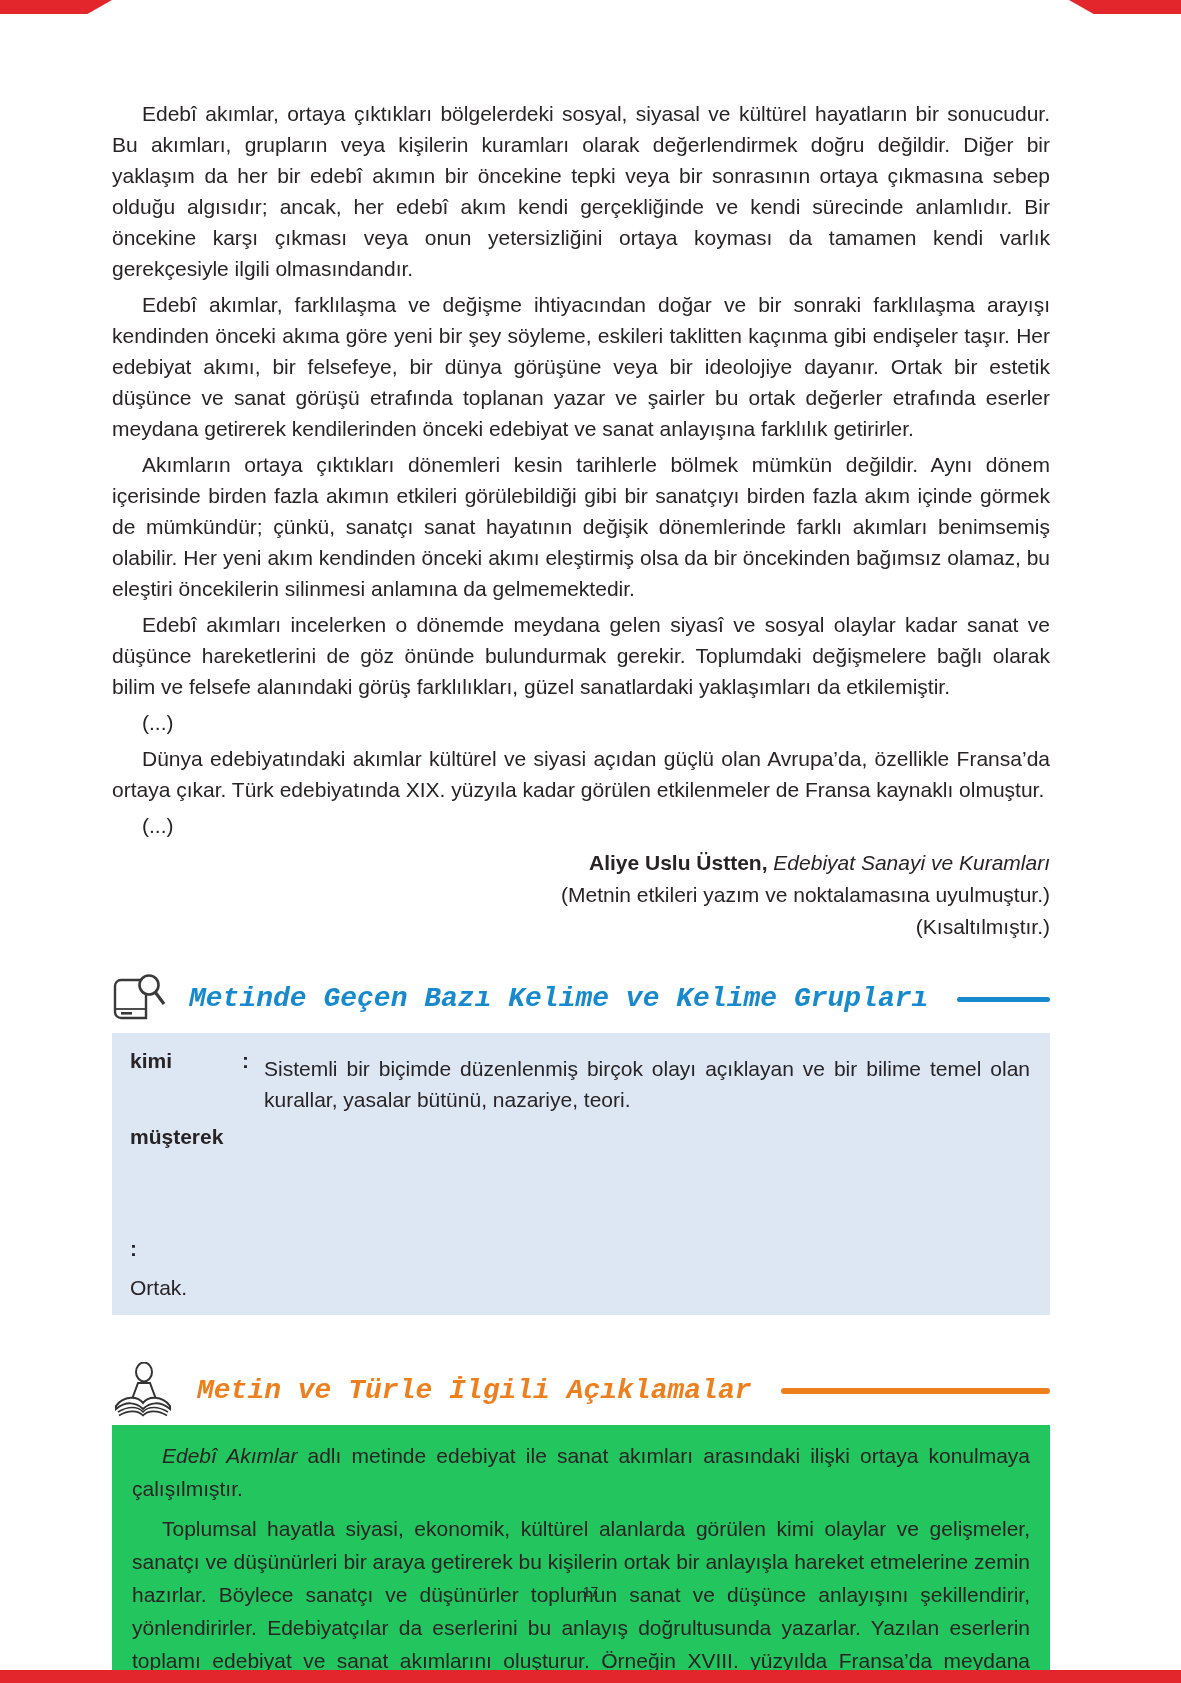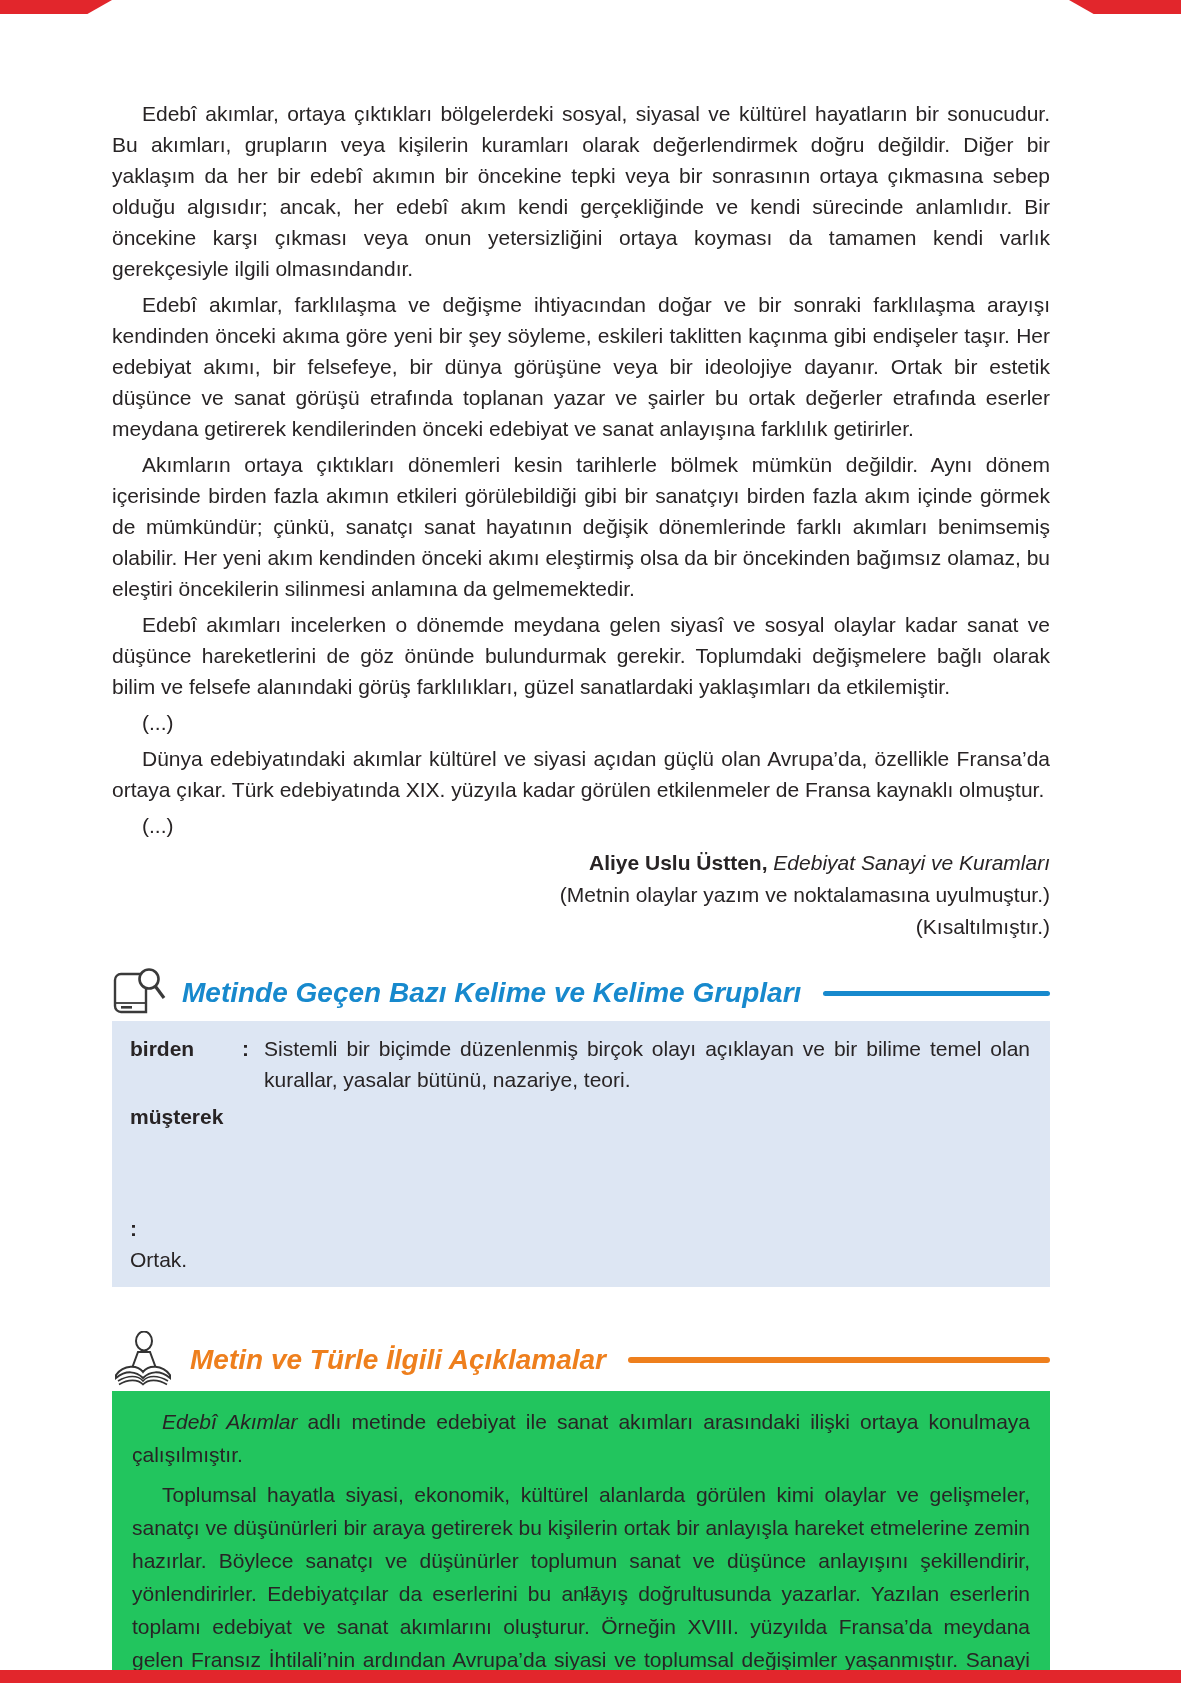--- a/index.html
+++ b/index.html
@@ -29,22 +29,22 @@
 
   .attribution{margin-top:6px;text-align:right;font-size:21px;line-height:32px;}
   .attribution p{margin:0;}
   .attr-author{font-weight:bold;}
   .attr-work{font-style:italic;}
 
   
   .sec-head{display:flex;align-items:center;}
   .sec-head .icon{flex:0 0 auto;margin-right:8px;line-height:0;}
   .sec-title{
-    margin:8px;
-    font-family:Liberation Sans, sans-serif;
+    margin:15px;
+    font-family:Liberation Mono, monospace;
     font-weight:bold;font-style:italic;
     font-size:28px;line-height:34px;
     white-space:nowrap;
   }
   .sec-title.blue{color:#1789cd;}
   .sec-title.orange{color:#ee7f1d;}
   .rule{flex:1;height:5px;border-radius:3px;margin-left:14px;}
   .rule.blue{background:#1789cd;}
   .rule.orange{background:#ee7f1d;height:6px;}
 
@@ -52,21 +52,21 @@
   .vocab-box{
     margin-top:2px;
     background:#dde6f3;
     padding:12px 20px 12px 18px;
     font-size:21px;line-height:31px;
   }
   .vocab-row{display:flex;margin-bottom:6px;}
   .vocab-row:last-child{margin-bottom:0;flex-direction:column;}
   .term{flex:0 0 112px;font-weight:bold;}
   .colon{flex:0 0 22px;font-weight:bold;}
-  .def{flex:1;text-align:justify;}
+  .def{flex:1;text-align:justify;margin-top:8px;}
 
   .expl-section{margin-top:44px;}
   .expl-box{
     margin-top:2px;
     background:#22c55e;
     padding:14px 20px 10px 20px;
   }
   .expl-box .body-par{line-height:33px;margin-bottom:7px;}
   .expl-box .body-par:last-child{margin-bottom:0;}
   .work-italic{font-style:italic;}
@@ -91,42 +91,42 @@
       <p class="body-par">Edebî akımlar, ortaya çıktıkları bölgelerdeki sosyal, siyasal ve kültürel hayatların bir sonucudur. Bu akımları, grupların veya kişilerin kuramları olarak değerlendirmek doğru değildir. Diğer bir yaklaşım da her bir edebî akımın bir öncekine tepki veya bir sonrasının ortaya çıkmasına sebep olduğu algısıdır; ancak, her edebî akım kendi gerçekliğinde ve kendi sürecinde anlamlıdır. Bir öncekine karşı çıkması veya onun yetersizliğini ortaya koyması da tamamen kendi varlık gerekçesiyle ilgili olmasındandır.</p>
       <p class="body-par">Edebî akımlar, farklılaşma ve değişme ihtiyacından doğar ve bir sonraki farklılaşma arayışı kendinden önceki akıma göre yeni bir şey söyleme, eskileri taklitten kaçınma gibi endişeler taşır. Her edebiyat akımı, bir felsefeye, bir dünya görüşüne veya bir ideolojiye dayanır. Ortak bir estetik düşünce ve sanat görüşü etrafında toplanan yazar ve şairler bu ortak değerler etrafında eserler meydana getirerek kendilerinden önceki edebiyat ve sanat anlayışına farklılık getirirler.</p>
       <p class="body-par">Akımların ortaya çıktıkları dönemleri kesin tarihlerle bölmek mümkün değildir. Aynı dönem içerisinde birden fazla akımın etkileri görülebildiği gibi bir sanatçıyı birden fazla akım içinde görmek de mümkündür; çünkü, sanatçı sanat hayatının değişik dönemlerinde farklı akımları benimsemiş olabilir. Her yeni akım kendinden önceki akımı eleştirmiş olsa da bir öncekinden bağımsız olamaz, bu eleştiri öncekilerin silinmesi anlamına da gelmemektedir.</p>
       <p class="body-par">Edebî akımları incelerken o dönemde meydana gelen siyasî ve sosyal olaylar kadar sanat ve düşünce hareketlerini de göz önünde bulundurmak gerekir. Toplumdaki değişmelere bağlı olarak bilim ve felsefe alanındaki görüş farklılıkları, güzel sanatlardaki yaklaşımları da etkilemiştir.</p>
       <p class="body-par">(...)</p>
       <p class="body-par">Dünya edebiyatındaki akımlar kültürel ve siyasi açıdan güçlü olan Avrupa’da, özellikle Fransa’da ortaya çıkar. Türk edebiyatında XIX. yüzyıla kadar görülen etkilenmeler de Fransa kaynaklı olmuştur.</p>
       <p class="body-par">(...)</p>
 
       <div class="attribution">
         <p><span class="attr-author">Aliye Uslu Üstten,</span> <span class="attr-work">Edebiyat Sanayi ve Kuramları</span></p>
-        <p>(Metnin olaylar yazım ve noktalamasına uyulmuştur.)</p>
+        <p>(Metnin etkileri yazım ve noktalamasına uyulmuştur.)</p>
         <p>(Kısaltılmıştır.)</p>
       </div>
     </div>
 
     <section class="vocab-section">
       <div class="sec-head">
         <span class="icon">
           <svg width="54" height="52" viewBox="0 0 54 52" aria-hidden="true">
             <path d="M9 7 h25 v38 h-25 a6 6 0 0 1 -6 -6 v-26 a6 6 0 0 1 6 -6 z" fill="#ffffff" stroke="#3a3a3a" stroke-width="2.4"></path>
             <line x1="4" y1="36" x2="34" y2="36" stroke="#3a3a3a" stroke-width="1.8"></line>
             <rect x="9" y="39" width="11" height="2.6" fill="#3a3a3a"></rect>
             <circle cx="37" cy="12" r="9.5" fill="#ffffff" stroke="#3a3a3a" stroke-width="2.6"></circle>
             <line x1="43.5" y1="19.5" x2="52" y2="31" stroke="#3a3a3a" stroke-width="3.2"></line>
           </svg>
         </span>
         <h2 class="sec-title blue">Metinde Geçen Bazı Kelime ve Kelime Grupları</h2>
         <span class="rule blue"></span>
       </div>
       <div class="vocab-box">
         <div class="vocab-row">
-          <span class="term">birden</span>
+          <span class="term">kimi</span>
           <span class="colon">:</span>
           <span class="def">Sistemli bir biçimde düzenlenmiş birçok olayı açıklayan ve bir bilime temel olan kurallar, yasalar bütünü, nazariye, teori.</span>
         </div>
         <div class="vocab-row">
           <span class="term">müşterek</span>
           <span class="colon">:</span>
           <span class="def">Ortak.</span>
         </div>
       </div>
     </section>

